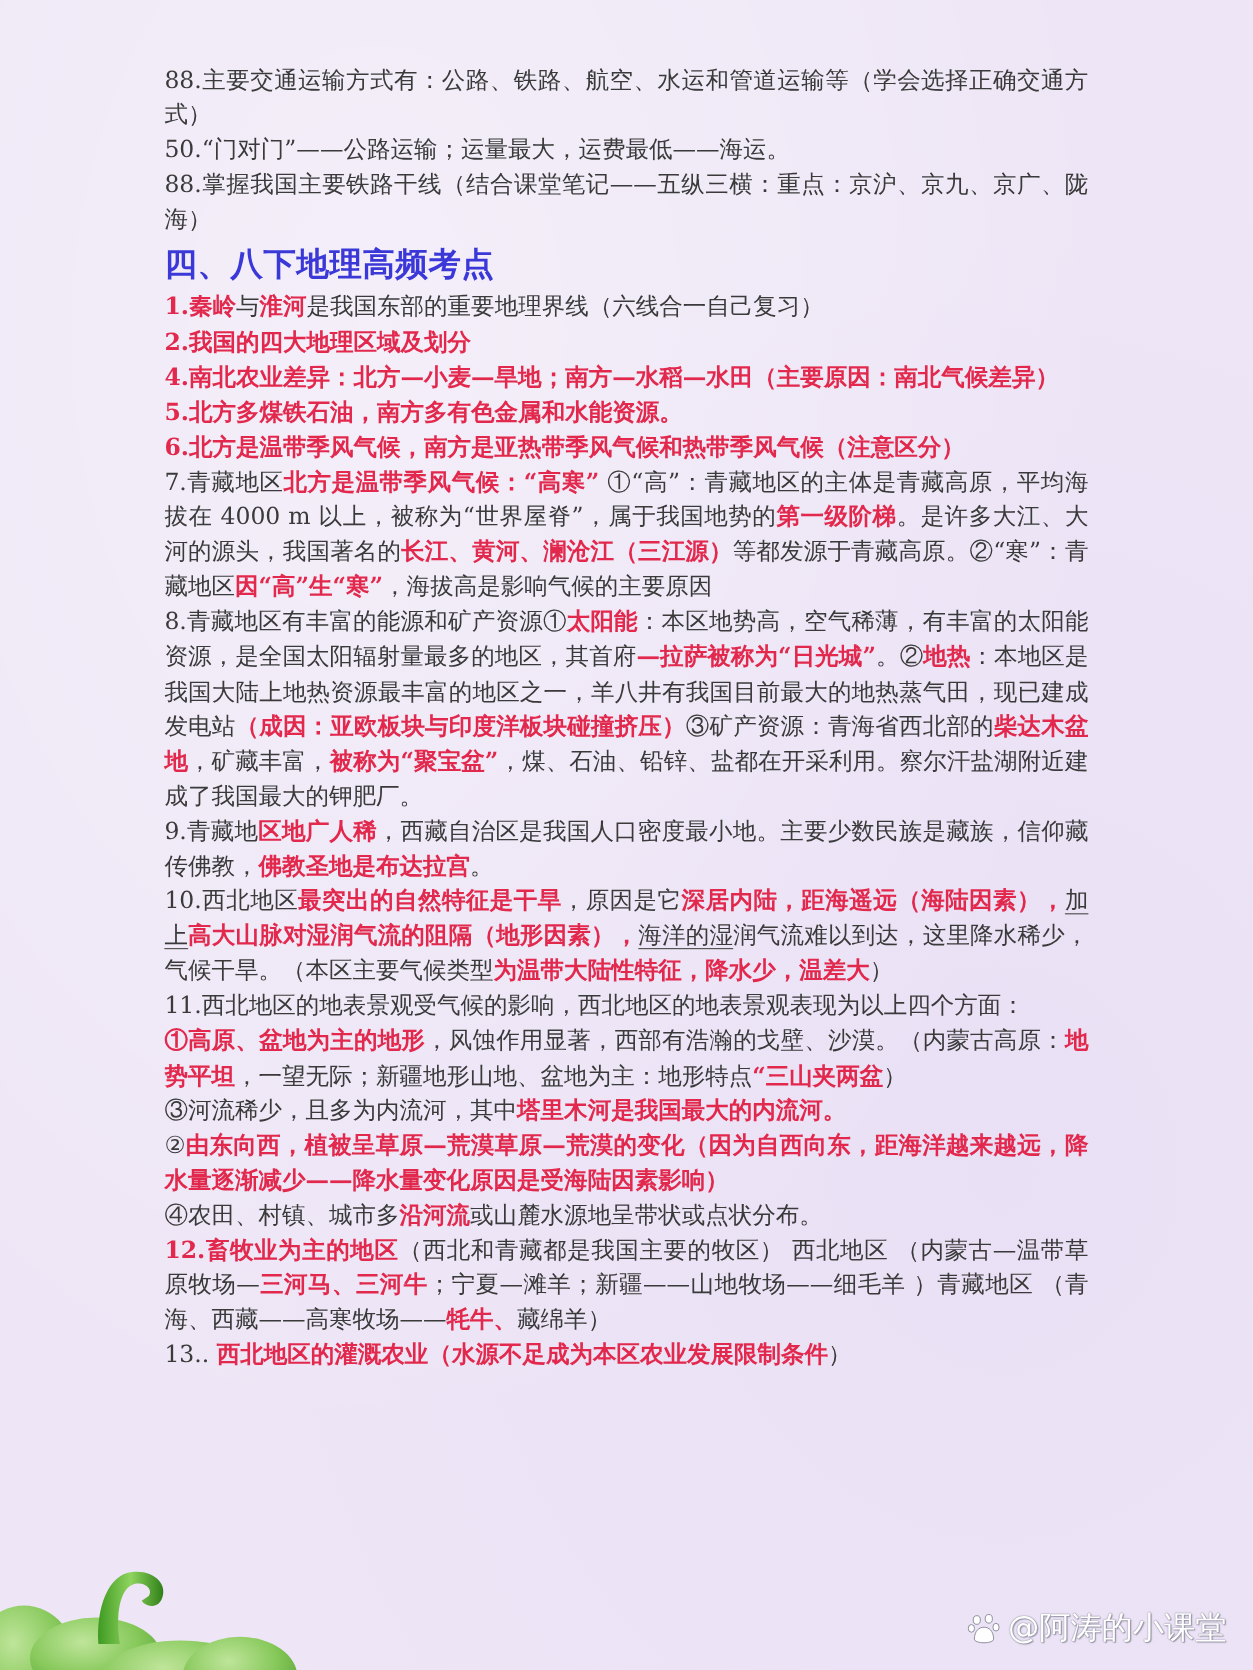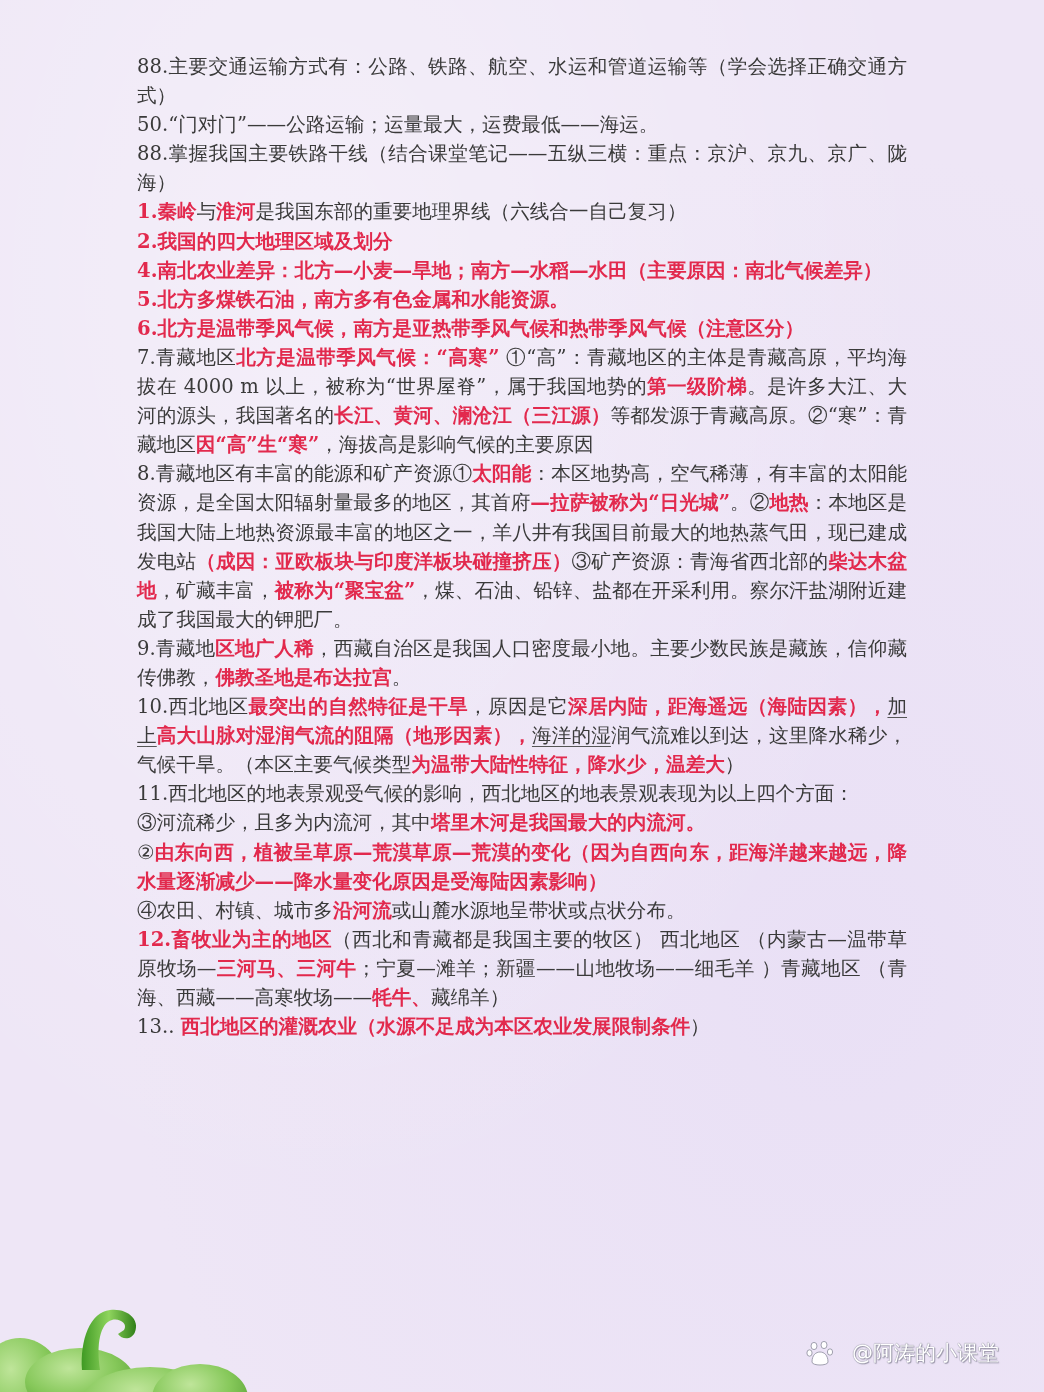--- a/index.html
+++ b/index.html
@@ -22,52 +22,54 @@
       font-family: "DejaVu Sans", "Liberation Sans", sans-serif;
       font-weight: bold; color: #3b38d8; font-size: 27px;
       line-height: 40px; margin: 4px 0 0 0; letter-spacing: 0.5px;
     }
     .r { color: #e2294d; font-weight: bold; text-decoration-thickness: 1.5px; text-underline-offset: 4px; }
     .ua { text-decoration: underline; text-underline-offset: 4px; text-decoration-color: #555; }
     .pepper { position: absolute; left: 0; top: 1290px; width: 260px; height: 102px; }
     .watermark {
       position: absolute; left: 806px; top: 1339px;
       font-family: "DejaVu Sans", "Liberation Sans", sans-serif;
-      font-size: 21px; color: #ffffff; letter-spacing: 0px;
+      font-size: 26px; color: #ffffff; letter-spacing: 0px;
       text-shadow: 0 0 1px #8a8a9a, 0 0 1px #8a8a9a, 1px 1px 1px rgba(80,80,100,0.5);
-      display: flex; align-items: center; gap: 18px;
+      display: flex; align-items: center; gap: 6px;
     }
     .paw { width: 28px; height: 28px; display: inline-block; }
   </style>
 </head>
 <body>
 
 <div class="page">
   <p class="p">88.主要交通运输方式有：公路、铁路、航空、水运和管道运输等（学会选择正确交通方式）</p>
   <p class="p">50.“门对门”——公路运输；运量最大，运费最低——海运。</p>
   <p class="p">88.掌握我国主要铁路干线（结合课堂笔记——五纵三横：重点：京沪、京九、京广、陇海）</p>
 
+  <h2 class="h">四、八下地理高频考点</h2>
 
   <p class="p">
     <span class="r">1.秦岭</span><span>与</span><span class="r">淮河</span><span>是我国东部的重要地理界线（六线合一自己复习）</span>
   </p>
   <p class="p"><span class="r">2.我国的四大地理区域及划分</span></p>
   <p class="p"><span class="r">4.南北农业差异：北方—小麦—旱地；南方—水稻—水田（主要原因：南北气候差异）</span></p>
   <p class="p"><span class="r">5.北方多煤铁石油，南方多有色金属和水能资源。</span></p>
   <p class="p"><span class="r">6.北方是温带季风气候，南方是亚热带季风气候和热带季风气候（注意区分）</span></p>
 
   <p class="p"><span>7.青藏地区</span><span class="r">北方是温带季风气候：“高寒”</span><span> ①“高”：青藏地区的主体是青藏高原，平均海拔在 4000 m 以上，被称为“世界屋脊”，属于我国地势的</span><span class="r">第一级阶梯</span><span>。是许多大江、大河的源头，我国著名的</span><span class="r">长江、黄河、澜沧江（三江源）</span><span>等都发源于青藏高原。②“寒”：青藏地区</span><span class="r">因“高”生“寒”</span><span>，海拔高是影响气候的主要原因</span></p>
 
   <p class="p"><span>8.青藏地区有丰富的能源和矿产资源①</span><span class="r">太阳能</span><span>：本区地势高，空气稀薄，有丰富的太阳能资源，是全国太阳辐射量最多的地区，其首府</span><span class="r">—拉萨被称为“日光城”</span><span>。②</span><span class="r">地热</span><span>：本地区是我国大陆上地热资源最丰富的地区之一，羊八井有我国目前最大的地热蒸气田，现已建成发电站</span><span class="r">（成因：亚欧板块与印度洋板块碰撞挤压）</span><span>③矿产资源：青海省西北部的</span><span class="r">柴达木盆地</span><span>，矿藏丰富，</span><span class="r">被称为“聚宝盆”</span><span>，煤、石油、铅锌、盐都在开采利用。察尔汗盐湖附近建成了我国最大的钾肥厂。</span></p>
 
   <p class="p"><span>9.青藏地</span><span class="r">区地广人稀</span><span>，西藏自治区是我国人口密度最小地。主要少数民族是藏族，信仰藏传佛教，</span><span class="r">佛教圣地是布达拉宫</span><span>。</span></p>
 
   <p class="p"><span>10.西北地区</span><span class="r">最突出的自然特征是干旱</span><span>，原因是它</span><span class="r">深居内陆，距海遥远（海陆因素），</span><span class="ua">加上</span><span class="r">高大山脉对湿润气流的阻隔（地形因素），</span><span class="ua">海洋的湿</span><span>润气流难以到达，这里降水稀少，气候干旱。（本区主要气候类型</span><span class="r">为温带大陆性特征，降水少，温差大</span><span>）</span></p>
 
   <p class="p">11.西北地区的地表景观受气候的影响，西北地区的地表景观表现为以上四个方面：</p>
+  <p class="p"><span class="r">①高原、盆地为主的地形</span><span>，风蚀作用显著，西部有浩瀚的戈壁、沙漠。（内蒙古高原：</span><span class="r">地势平坦</span><span>，一望无际；新疆地形山地、盆地为主：地形特点</span><span class="r">“三山夹两盆</span><span>）</span></p>
   <p class="p"><span>③河流稀少，且多为内流河，其中</span><span class="r">塔里木河是我国最大的内流河。</span></p>
   <p class="p"><span>②</span><span class="r">由东向西，植被呈草原—荒漠草原—荒漠的变化（因为自西向东，距海洋越来越远，降水量逐渐减少——降水量变化原因是受海陆因素影响）</span></p>
   <p class="p"><span>④农田、村镇、城市多</span><span class="r">沿河流</span><span>或山麓水源地呈带状或点状分布。</span></p>
 
   <p class="p"><span class="r">12.畜牧业为主的地区</span><span>（西北和青藏都是我国主要的牧区） 西北地区 （内蒙古—温带草原牧场—</span><span class="r">三河马、三河牛</span><span>；宁夏—滩羊；新疆——山地牧场——细毛羊 ）青藏地区 （青海、西藏——高寒牧场——</span><span class="r">牦牛、</span><span>藏绵羊）</span></p>
 
   <p class="p"><span>13..</span> <span class="r">西北地区的灌溉农业（水源不足成为本区农业发展限制条件</span><span>）</span></p>
 </div>
 
 <svg class="pepper" viewBox="0 0 260 102" xmlns="http://www.w3.org/2000/svg">

